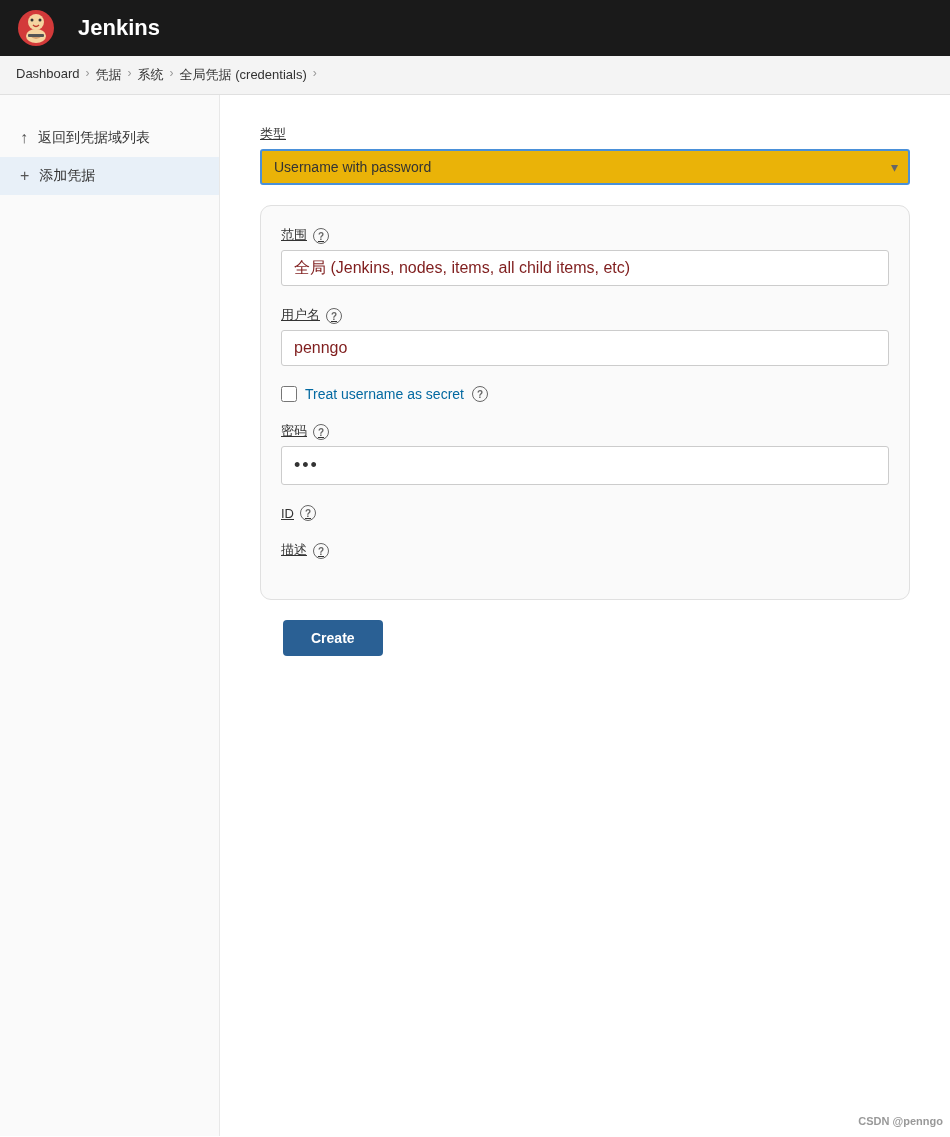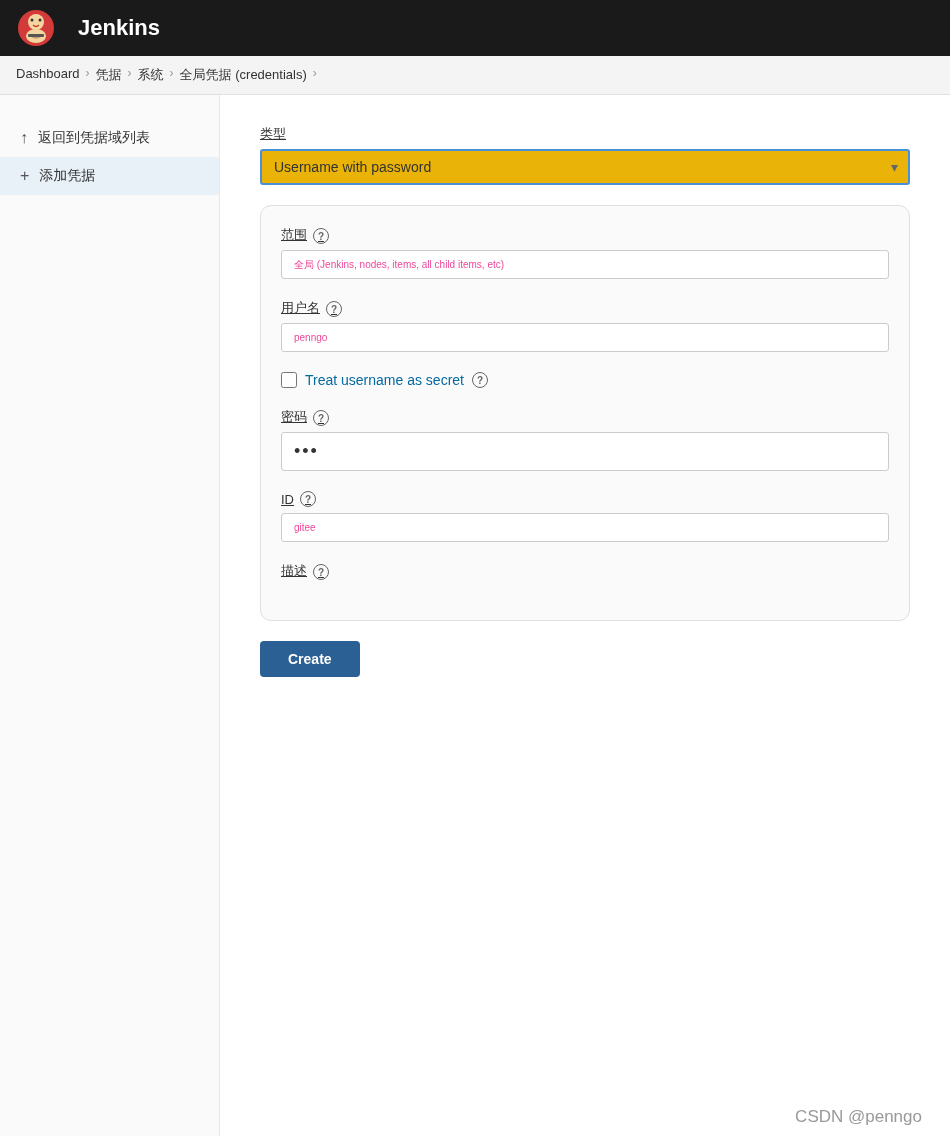--- a/index.html
+++ b/index.html
@@ -119,22 +119,22 @@
       font-size: 10px;
       color: #666;
       cursor: pointer;
       font-weight: bold;
     }
     .form-input {
       width: 100%;
       padding: 8px 12px;
       border: 1px solid #ccc;
       border-radius: 3px;
-      font-size: 10px;
-      color: #ec4899;
+      font-size: 16px;
+      color: #7f1d1d;
       background: #fff;
       outline: none;
     }
     .type-select {
       width: 100%;
       padding: 8px 12px;
       border: 2px solid #4a90d9;
       border-radius: 3px;
       font-size: 14px;
       color: #333;
@@ -196,29 +196,31 @@
     .create-btn {
       background: #2a6094;
       color: #fff;
       border: none;
       padding: 10px 28px;
       font-size: 14px;
       font-weight: 600;
       border-radius: 4px;
       cursor: pointer;
       margin-top: 20px;
+      margin-left: 23px;
     }
 
     
     .footer-note {
       position: fixed;
       bottom: 10px;
-      right: 28px;
-      font-size: 17px;
+      right: 7px;
+      font-size: 11px;
       color: #999;
+      font-weight: bold;
     }
   </style>
 </head>
 <body>
 
 <header class="header">
   <div class="header-logo">
     <svg class="jenkins-icon" viewBox="0 0 40 40" xmlns="http://www.w3.org/2000/svg">
       <circle cx="20" cy="20" r="18" fill="#d33a3a"></circle>
       <circle cx="20" cy="14" r="8" fill="#f5d5a0"></circle>
@@ -308,21 +310,20 @@
             <span class="help-icon">?</span>
           </div>
           <input class="form-input password-dots" type="password" value="abc" style="">
         </div>
 
         <div class="form-field">
           <div class="field-label">
             <span>ID</span>
             <span class="help-icon">?</span>
           </div>
-          <input class="form-input" type="text" value="gitee" style="">
         </div>
 
         <div class="form-field">
           <div class="field-label">
             <span>描述</span>
             <span class="help-icon">?</span>
           </div>
         </div>
 
       </div>

